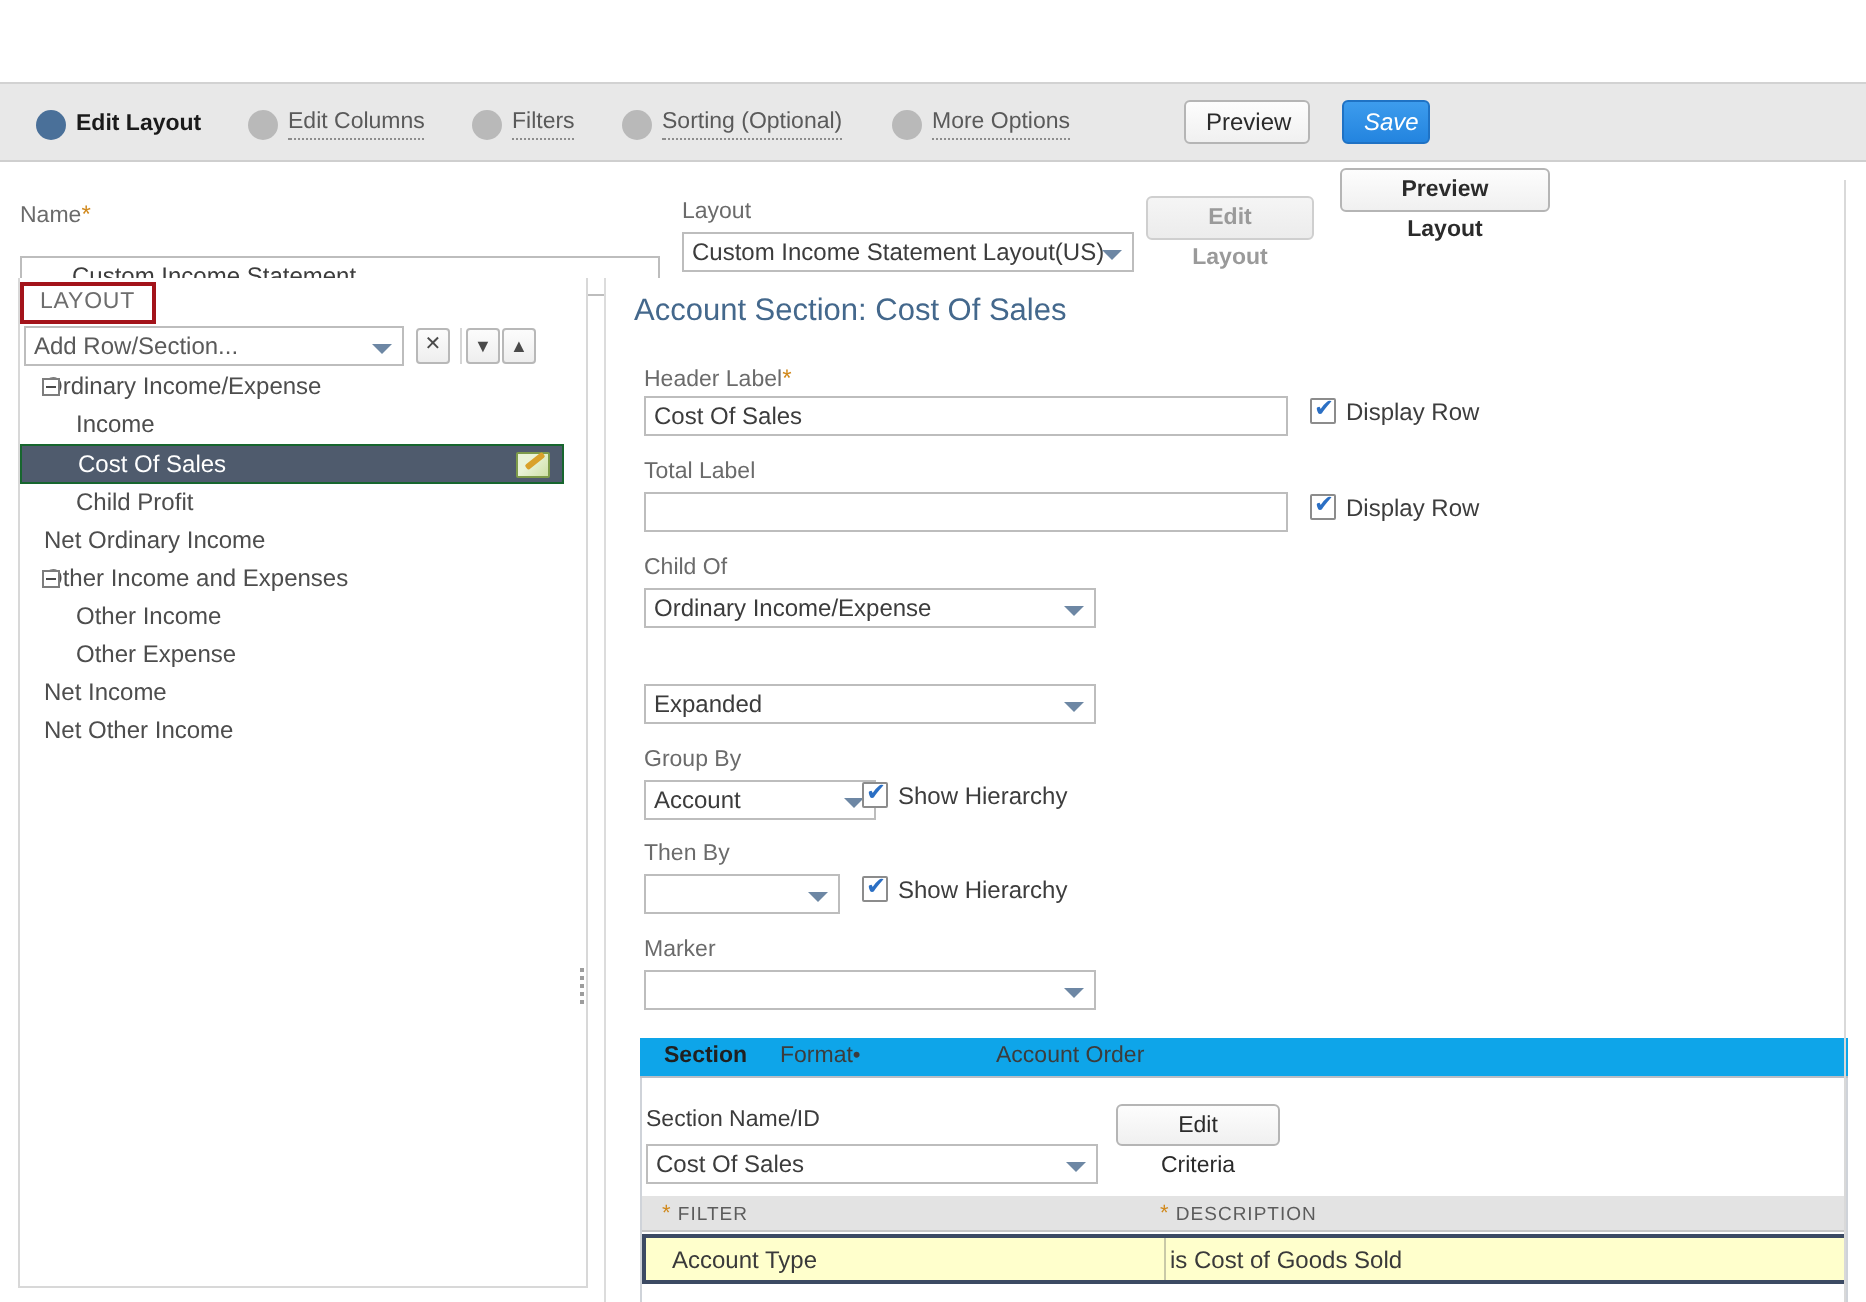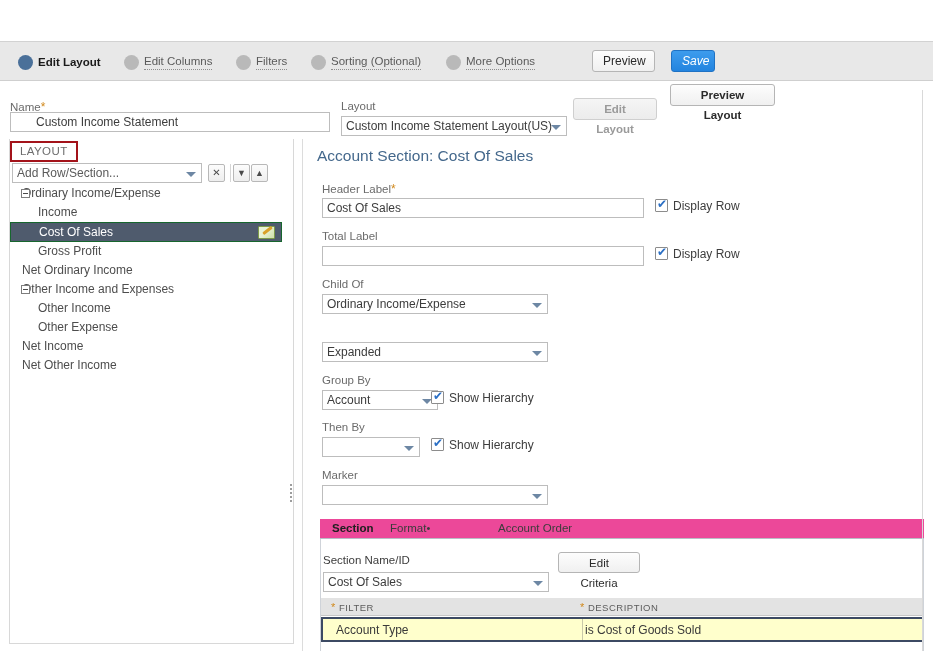--- a/index.html
+++ b/index.html
@@ -183,21 +183,21 @@
     content: "\2714"; position: absolute; left: 1px; top: -2px;
     font-size: 12px; color: #2b6fc4; line-height: 13px;
   }
   .cbx-label {
     position: absolute; font-size: 12px; color: #3d3d3d;
   }
 
   
   .tabstrip {
     position: absolute; left: 320px; top: 519px; width: 604px; height: 20px;
-    background: #ec4899; border-bottom: 1px solid #b9bec6;
+    background: #0ea5e9; border-bottom: 1px solid #b9bec6;
   }
   .tab {
     position: absolute; top: 0; height: 20px; line-height: 19px;
     font-size: 11.5px; color: #3c3c3c; padding: 0 8px; cursor: pointer;
   }
   .tab.active { font-weight: bold; color: #202020; }
   .tab .marker { color: #3c3c3c; font-size: 11px; }
   .tab-panel {
     position: absolute; left: 320px; top: 539px; width: 604px; height: 112px;
     background: #ffffff; border-left: 1px solid #cfd3d9; border-right: 1px solid #cfd3d9;
@@ -258,21 +258,21 @@
       <span class="step-label">More Options</span>
     </div>
   </div>
 
   <div class="btn btn-preview">Preview</div>
   <div class="btn btn-save">Save</div>
 
   <div class="field-label" style="left:10px; top:100px;">
     <span>Name</span><span class="req">*</span>
   </div>
-  <input class="txt-input" style="left: 10px; top: 112px; width: 320px; padding-left: 25px;" value="Custom Income Statement">
+  <input class="txt-input" style="left: 10px; top: 128px; width: 320px; padding-left: 25px;" value="Custom Income Statement">
 
   <div class="field-label" style="left:341px; top:100px;">Layout</div>
   <div class="sel" style="left:341px; top:116px; width:226px;">
     <span>Custom Income Statement Layout(US)</span>
   </div>
 
   <div class="btn btn-editlayout">Edit Layout</div>
   <div class="btn btn-previewlayout">Preview Layout</div>
 
   <div class="left-panel"></div>
@@ -292,21 +292,21 @@
       <span>Ordinary Income/Expense</span>
     </div>
     <div class="tree-row lvl1">
       <span>Income</span>
     </div>
     <div class="tree-row lvl1 selected">
       <span>Cost Of Sales</span>
       <span class="pencil"></span>
     </div>
     <div class="tree-row lvl1">
-      <span>Gross Profit</span>
+      <span>Child Profit</span>
     </div>
     <div class="tree-row" style="padding-left:12px;">
       <span>Net Ordinary Income</span>
     </div>
     <div class="tree-row">
       <span class="expander"></span>
       <span>Other Income and Expenses</span>
     </div>
     <div class="tree-row lvl1">
       <span>Other Income</span>

